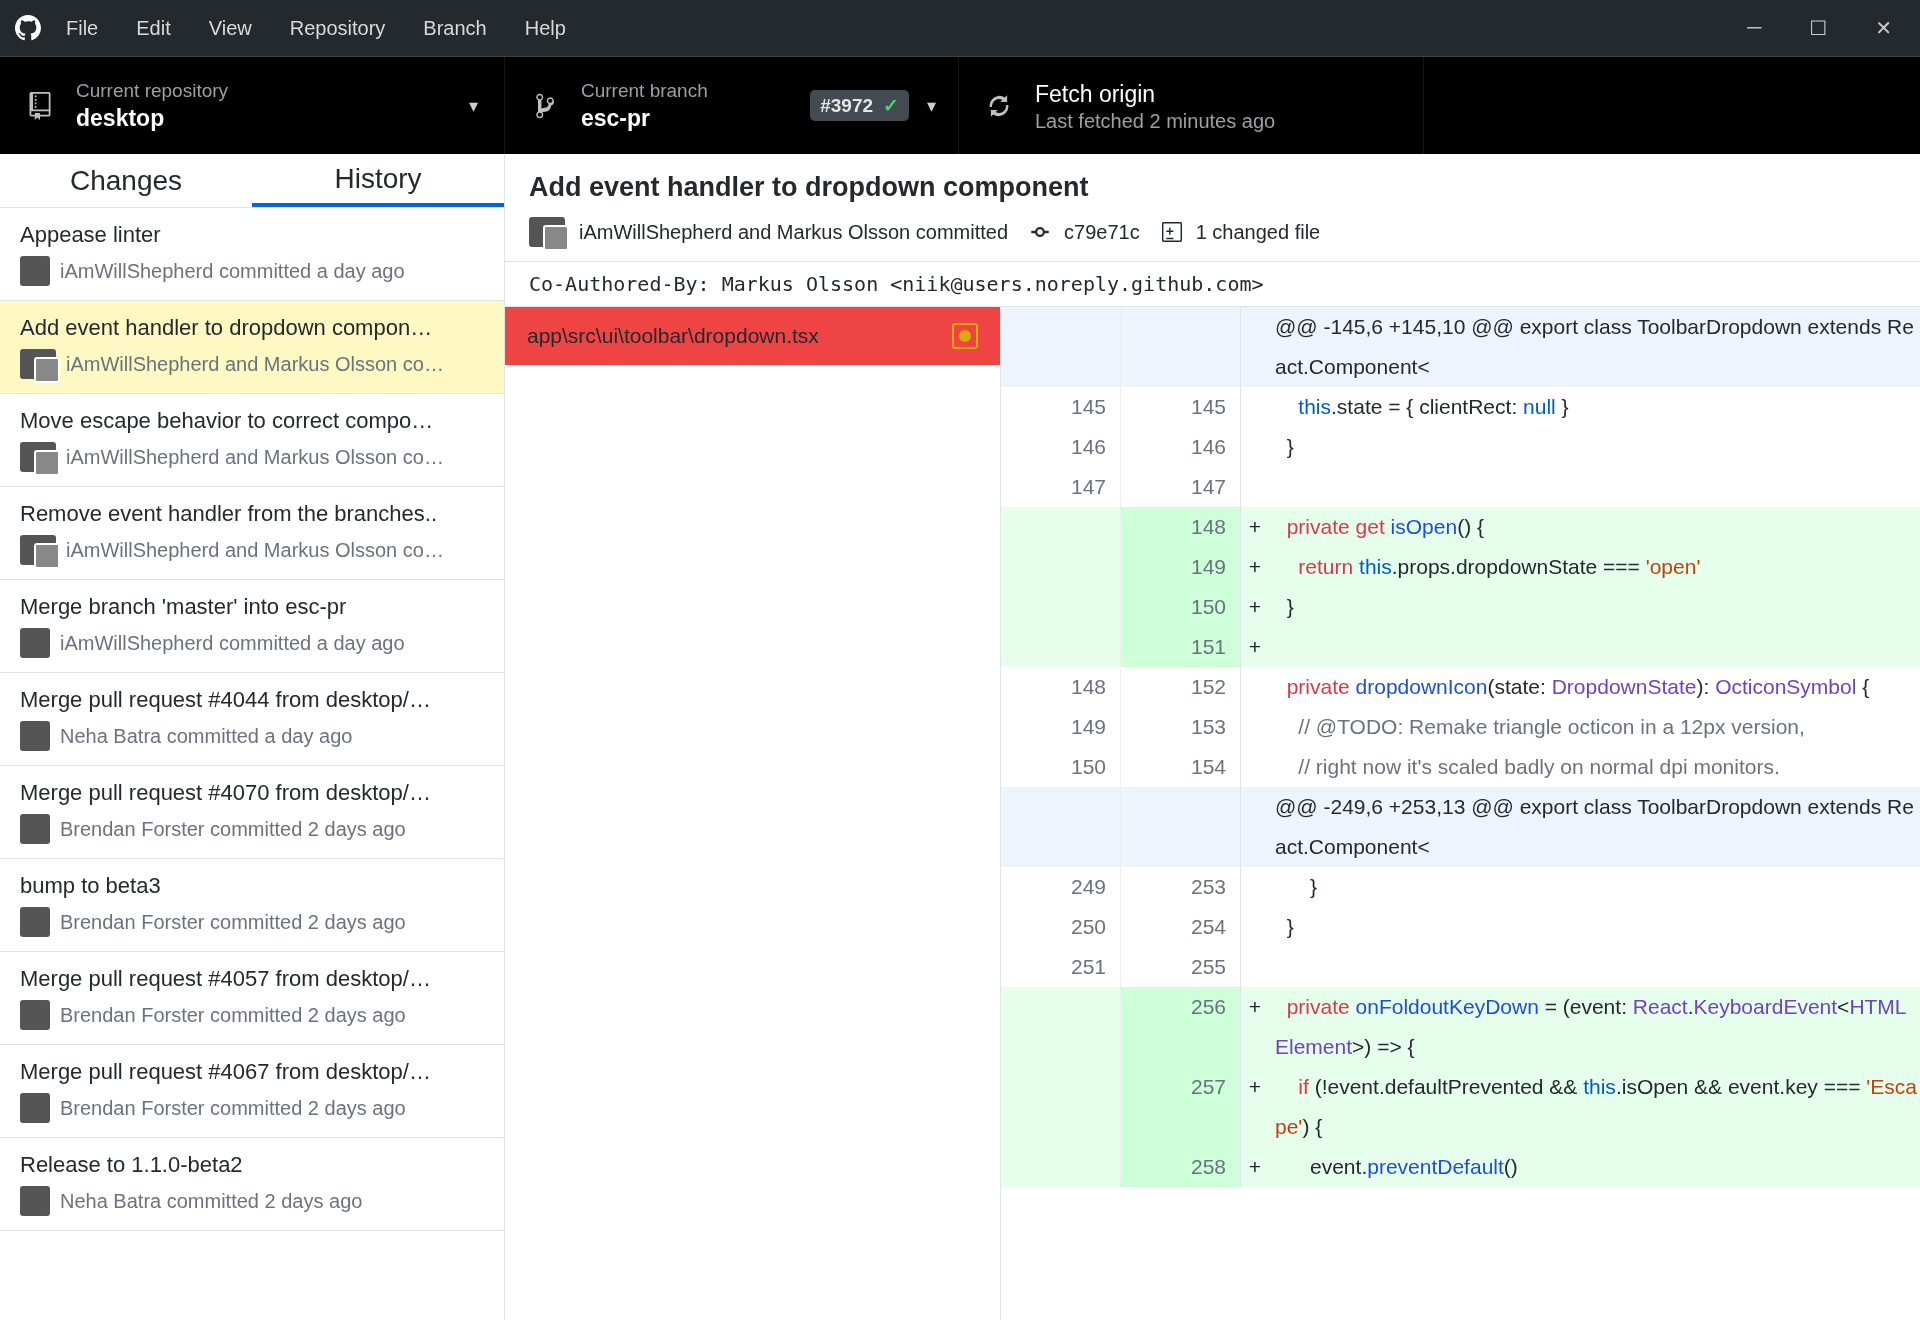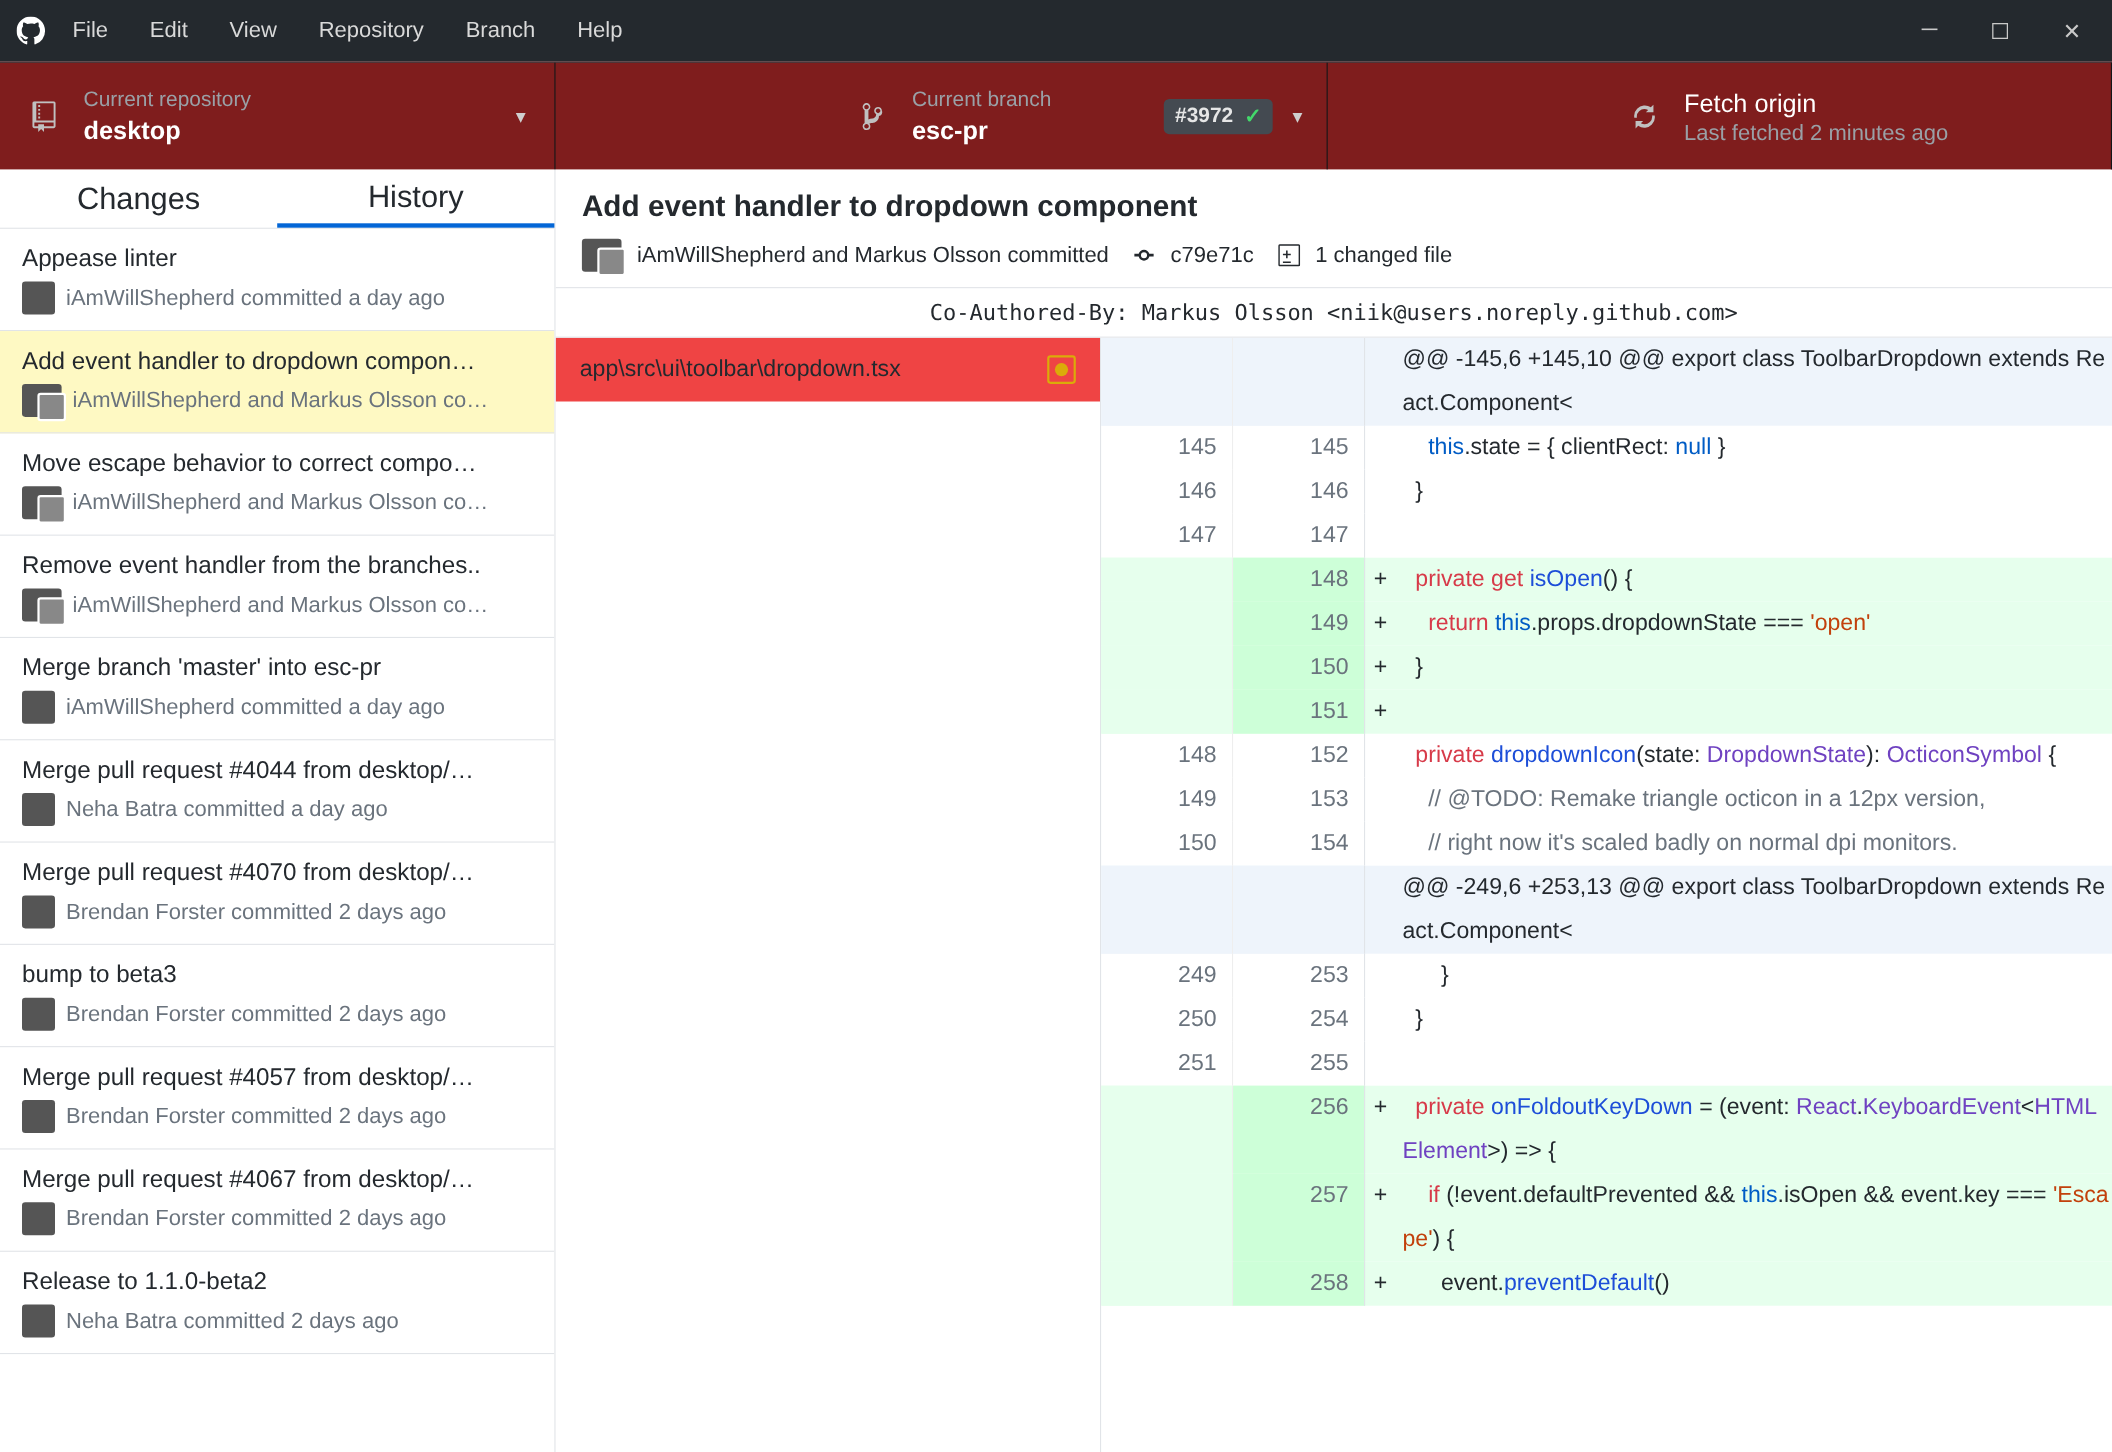--- a/index.html
+++ b/index.html
@@ -2,21 +2,21 @@
 <html><head>
 <meta charset="utf-8">
 <style>
 * { margin: 0; padding: 0; box-sizing: border-box; font-family: -apple-system, BlinkMacSystemFont, "Segoe UI", Helvetica, Arial, sans-serif; }
 html, body { width: 1920px; height: 1320px; overflow: hidden; background: #fff; color: #24292e; }
 .titlebar { height: 56px; background: #24292e; display: flex; align-items: center; color: #e6e6e6; font-size: 20px; }
 .titlebar .logo { width: 56px; display: flex; align-items: center; justify-content: center; }
 .titlebar .menu { display: flex; gap: 38px; padding-left: 10px; }
 .titlebar .menu span { cursor: default; color: #d9d9d9; }
 .winctl { margin-left: auto; display: flex; gap: 48px; padding-right: 28px; color: #c9c9c9; }
-.toolbar { height: 98px; background: #7f1d1d; display: flex; border-top: 1px solid #3a3f45; justify-content: space-between; }
+.toolbar { height: 98px; background: #000000; display: flex; border-top: 1px solid #3a3f45; }
 .tb-section { border-right: 1px solid #141618; display: flex; align-items: center; padding: 0 22px; position: relative; }
 .tb-section.repo { width: 505px; }
 .tb-section.branch { width: 454px; }
 .tb-section.fetch { width: 465px; }
 .tb-icon { width: 36px; display: flex; align-items: center; justify-content: center; margin-right: 18px; }
 .tb-text .label { color: #9aa0a6; font-size: 19px; }
 .tb-text .value { color: #fff; font-size: 23px; font-weight: 600; margin-top: 3px; }
 .tb-text .sub { color: #9aa0a6; font-size: 20px; margin-top: 2px; }
 .tb-caret { position: absolute; right: 26px; color: #cfcfcf; font-size: 18px; }
 .pr-badge { background: #444a51; border-radius: 5px; padding: 4px 10px; display: flex; align-items: center; gap: 10px; margin-right: 18px; color: #e6e6e6; font-size: 19px; font-weight: 600; }
@@ -32,21 +32,21 @@
 .commit .title { font-size: 22px; color: #24292e; white-space: nowrap; overflow: hidden; text-overflow: ellipsis; }
 .commit .meta { display: flex; align-items: center; gap: 10px; margin-top: 8px; color: #6a737d; font-size: 20px; }
 .avatar { width: 30px; height: 30px; background: #555; border-radius: 3px; display: inline-block; }
 .avatar.dbl { position: relative; width: 36px; }
 .avatar.dbl::after { content:""; position:absolute; right:-4px; bottom:-4px; width:22px; height:22px; background:#888; border-radius:3px; border:2px solid #fff; }
 .main { flex: 1; display: flex; flex-direction: column; overflow: hidden; }
 .commit-header { padding: 18px 24px 14px 24px; border-bottom: 1px solid #e1e4e8; }
 .commit-header h1 { font-size: 27px; font-weight: 600; }
 .commit-header .row { display: flex; align-items: center; gap: 14px; margin-top: 14px; font-size: 20px; color: #24292e; }
 .sha-icon, .file-icon { display: inline-flex; align-items: center; }
-.co-author { padding: 10px 24px; font-family: Consolas, Menlo, monospace; font-size: 20px; color: #24292e; border-bottom: 1px solid #e1e4e8; background: #fafbfc00; text-align: center; }
+.co-author { padding: 10px 24px; font-family: Consolas, Menlo, monospace; font-size: 20px; color: #24292e; border-bottom: 1px solid #e1e4e8; background: #fafbfc00; }
 .diff-area { flex: 1; display: flex; overflow: hidden; }
 .files { width: 496px; border-right: 1px solid #e1e4e8; }
 .file-item { display: flex; align-items: center; justify-content: space-between; padding: 16px 22px; background: #ef4444; font-size: 21px; }
 .mod-badge { width: 26px; height: 26px; border: 2px solid #dbab09; border-radius: 3px; display:flex; align-items:center; justify-content:center; }
 .mod-badge::after { content:""; width:12px; height:12px; background:#dbab09; border-radius:50%; }
 .diff { flex: 1; overflow: auto; font-family: Consolas, Menlo, monospace; font-size: 21px; }
 .dl { display: flex; }
 .ln { width: 120px; text-align: right; padding-right: 14px; color: #6a737d; border-right: 1px solid #eee; line-height: 40px; }
 .ln.l2 { border-right: 1px solid #e1e4e8; }
 .marker { width: 28px; text-align: center; line-height: 40px; color: #24292e; }

